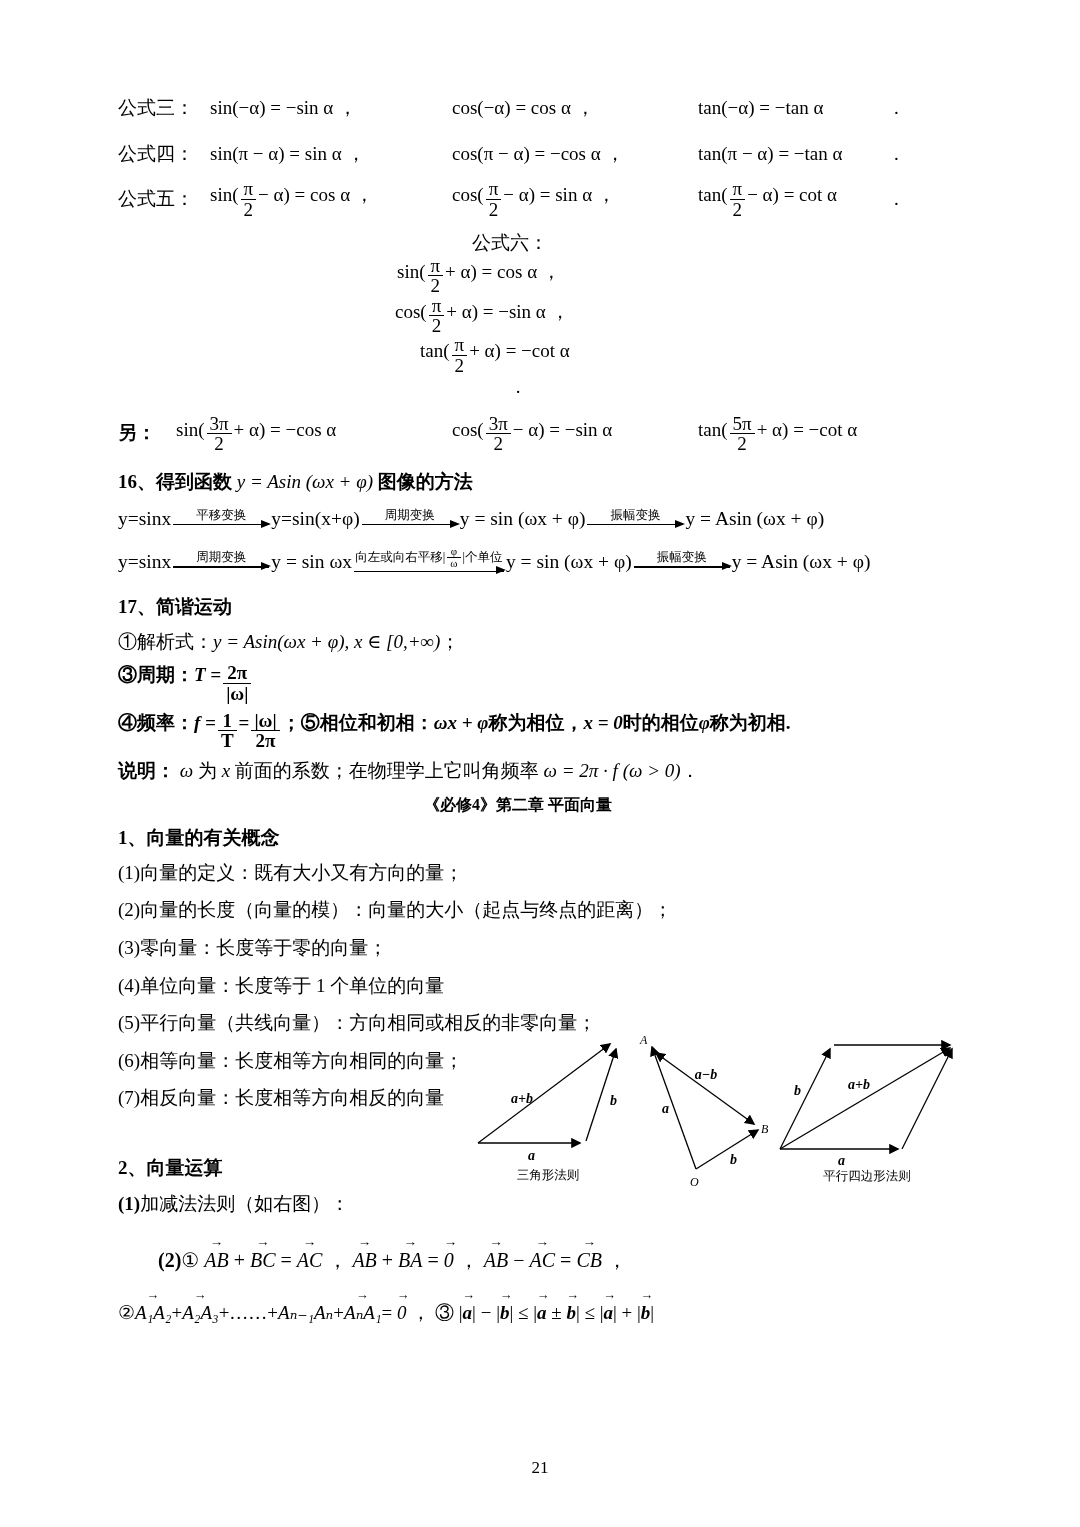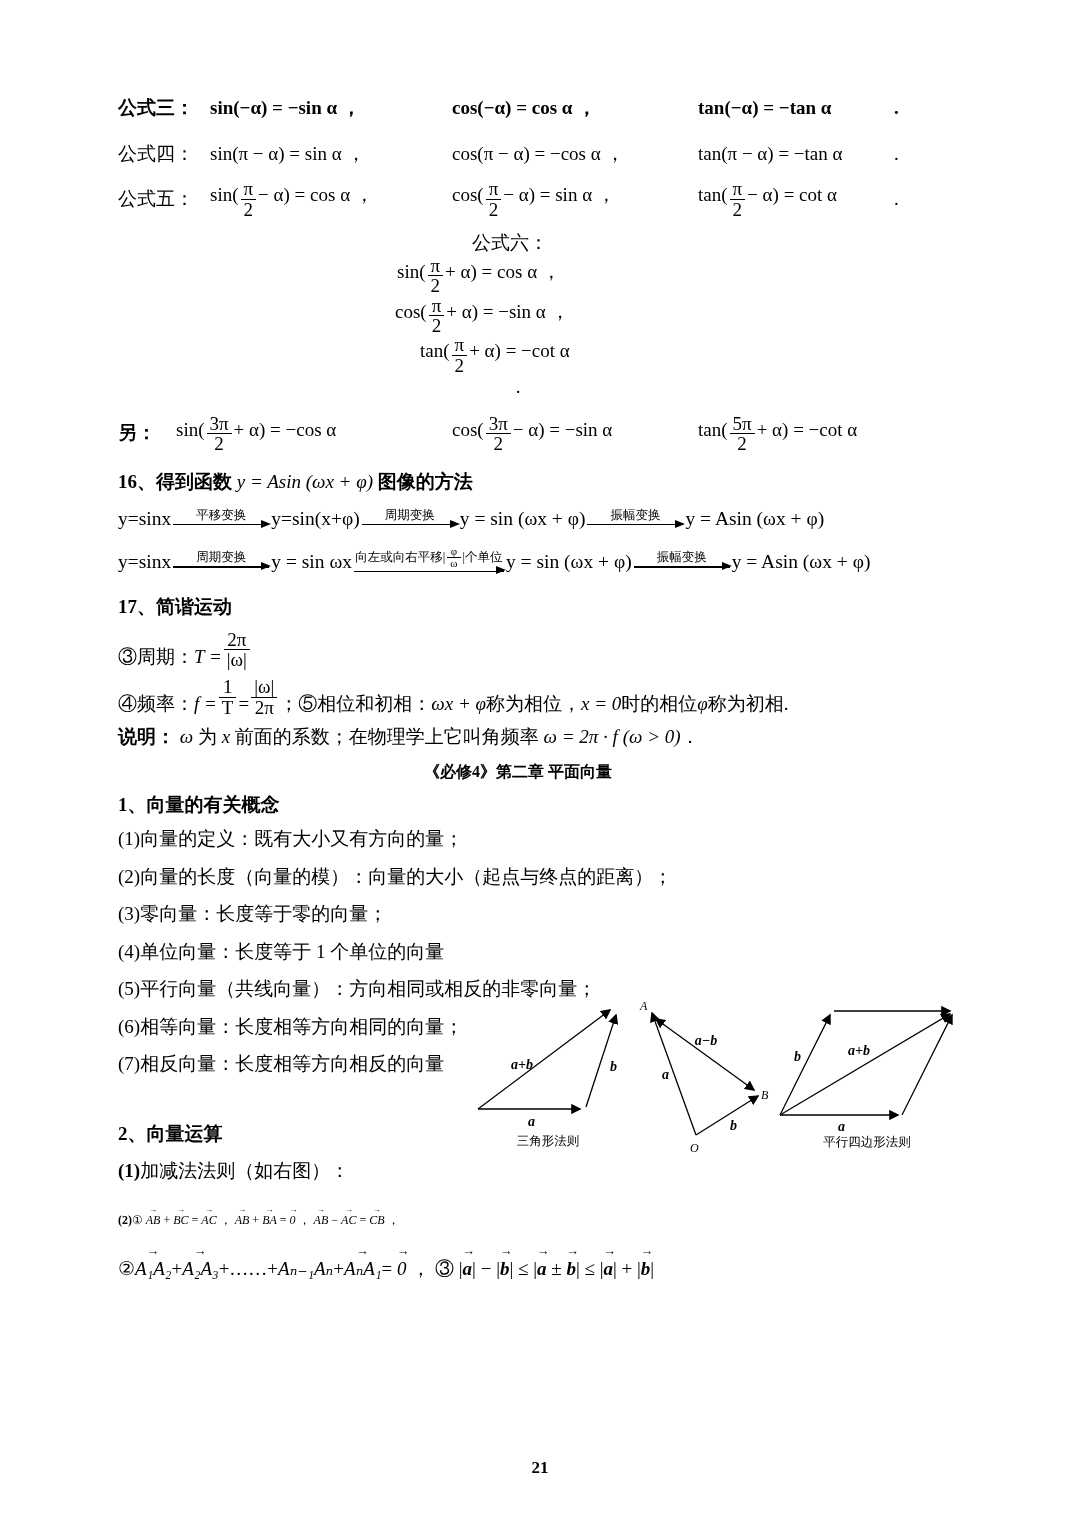--- a/index.html
+++ b/index.html
@@ -7,21 +7,21 @@
         font-family:"Liberation Serif","DejaVu Serif",serif;overflow:hidden;}
   .content{position:absolute;left:118px;top:96px;width:800px;font-size:19px;line-height:1.3;}
 
   
   .frow{display:flex;align-items:center;}
   .flabel{width:92px;flex:none;}
   .c1{width:242px;flex:none;}
   .c2{width:246px;flex:none;}
   .c3{width:196px;flex:none;}
   .fdot{flex:none;}
-  .mb-a{margin-bottom:21px;font-weight:bold;}
+  .mb-a{margin-bottom:21px;}
   .mb-b{margin-bottom:13px;}
 
   
   .frac{display:inline-block;text-align:center;vertical-align:-0.78em;line-height:1.02;margin:0 2px;}
   .frac .fn{display:block;padding:0 3px;}
   .frac .fd{display:block;border-top:1.3px solid #000;padding:0 3px;}
   .frac.small{font-size:11px;vertical-align:-0.55em;line-height:1;}
   .frac.small .fd{border-top:1px solid #000;}
 
   
@@ -38,31 +38,31 @@
   .vec::before{content:"\2192";position:absolute;left:0;right:0;top:-0.92em;font-size:0.68em;
                font-style:normal;text-align:center;line-height:1;}
   .vecb{font-weight:bold;}
   .vline{padding-top:14px;}
 
   .bold{font-weight:bold;}
   .it{font-style:italic;}
   .heading{font-weight:bold;margin-bottom:12px;}
   .center{text-align:center;}
   .line{margin-bottom:9px;}
-  .tall{display:flex;align-items:flex-end;margin-bottom:8px;}
+  .tall{display:flex;align-items:flex-start;margin-bottom:8px;font-weight:bold;}
 
   .defitem{margin-bottom:10px;line-height:1.45;}
   .lower{position:relative;}
   .figs{position:absolute;left:352px;top:-16px;width:452px;display:flex;align-items:flex-start;gap:2px;}
   svg.fig{flex:none;}
   .svgln{stroke:#000;stroke-width:1.3;}
   .svglbl{font-family:"Liberation Serif","DejaVu Serif",serif;font-style:italic;font-weight:bold;font-size:14px;}
   .svgpt{font-family:"Liberation Serif","DejaVu Serif",serif;font-style:italic;font-size:12px;}
   .svgcap{font-family:"Liberation Serif","DejaVu Serif",serif;font-size:12.5px;}
-  .pagenum{position:absolute;top:1458px;left:0;right:0;text-align:center;font-weight:bold;font-size:17px;}
+  .pagenum{position:absolute;top:1458px;left:0;right:0;text-align:center;font-weight:normal;font-size:17px;}
 </style>
 </head>
 <body>
 
 <div class="page">
   <div class="content">
 
     <div class="frow mb-a">
       <span class="flabel">公式三：</span>
       <span class="c1">sin(−α) = −sin α ，</span>
@@ -159,20 +159,23 @@
           <span class="xlbl">振幅变换</span>
           <span class="xline w1"></span>
         </span>
       <span>y = Asin (ωx + φ)</span>
     </div>
 
     <div class="heading" style="margin-bottom:10px;">
       <span>17、</span><span>简谐运动</span>
     </div>
 
+    <div class="line">
+      <span>①解析式：</span><span class="it">y = Asin(ωx + φ), x ∈ [0,+∞)</span><span>；</span>
+    </div>
 
 
     <div class="tall">
       <span>③周期：</span>
       <span class="it">T =</span>
       <span class="frac">
           <span class="fn">2π</span>
           <span class="fd">|ω|</span>
         </span>
     </div>
@@ -263,21 +266,21 @@
       </div>
 
       <div class="heading" style="margin-top:44px;margin-bottom:6px;">
         <span>2、</span><span>向量运算</span>
       </div>
 
       <div class="line" style="margin-top:12px;">
         <span class="bold">(1)</span><span>加减法法则（如右图）：</span>
       </div>
 
-      <div class="vline" style="margin-top:16px;font-size:12px;">
+      <div class="vline" style="margin-top:16px;font-size:20px;margin-left:40px;">
         <span class="bold">(2)</span><span>① </span><span class="vec">AB</span><span> + </span><span class="vec">BC</span><span> = </span><span class="vec">AC</span><span> ，  </span><span class="vec">AB</span><span> + </span><span class="vec">BA</span><span> = </span><span class="vec">0</span><span> ，  </span><span class="vec">AB</span><span> − </span><span class="vec">AC</span><span> = </span><span class="vec">CB</span><span> ，</span>
       </div>
 
       <div class="vline" style="margin-top:14px;">
         <span>②</span><span class="vec">A₁A₂</span><span>+</span><span class="vec">A₂A₃</span><span>+……+</span><span class="it">Aₙ₋₁Aₙ</span><span>+</span><span class="vec">AₙA₁</span><span>= </span><span class="vec">0</span><span> ，  </span><span>③ </span><span>|</span><span class="vec vecb">a</span><span>| − |</span><span class="vec vecb">b</span><span>| ≤ |</span><span class="vec vecb">a</span><span> ± </span><span class="vec vecb">b</span><span>| ≤ |</span><span class="vec vecb">a</span><span>| + |</span><span class="vec vecb">b</span><span>|</span>
       </div>
     </div>
   </div>
 
   <div class="pagenum">21</div>

